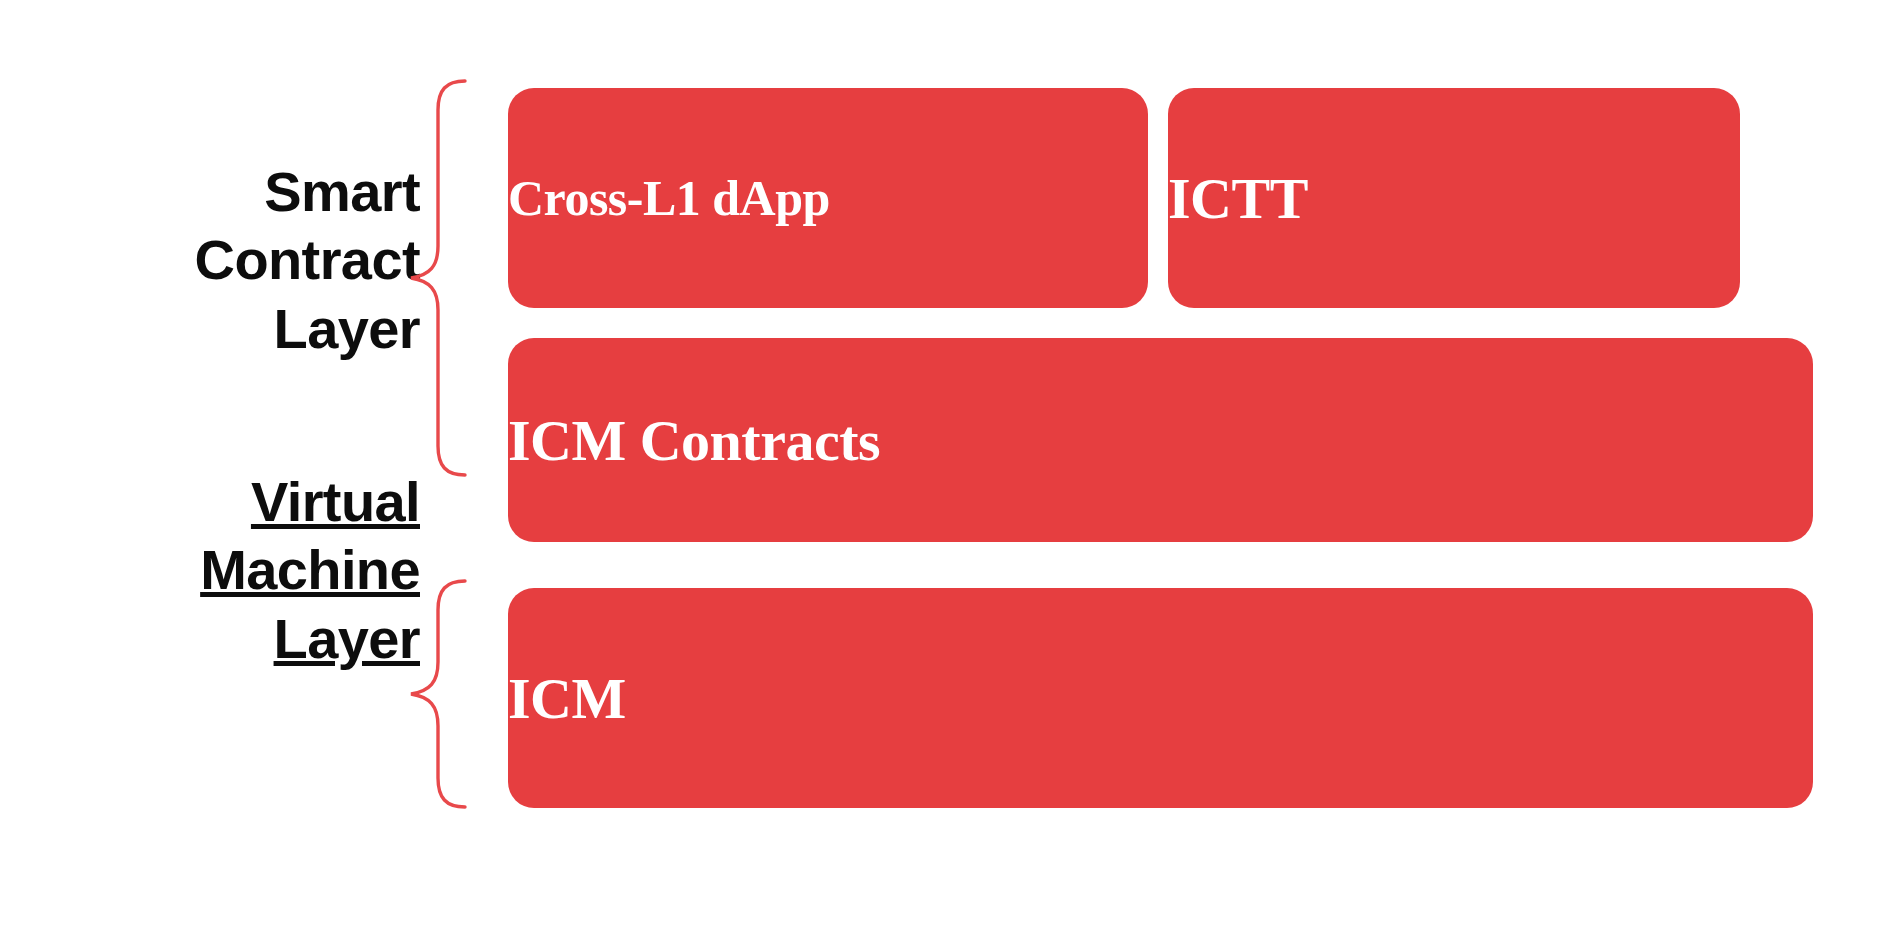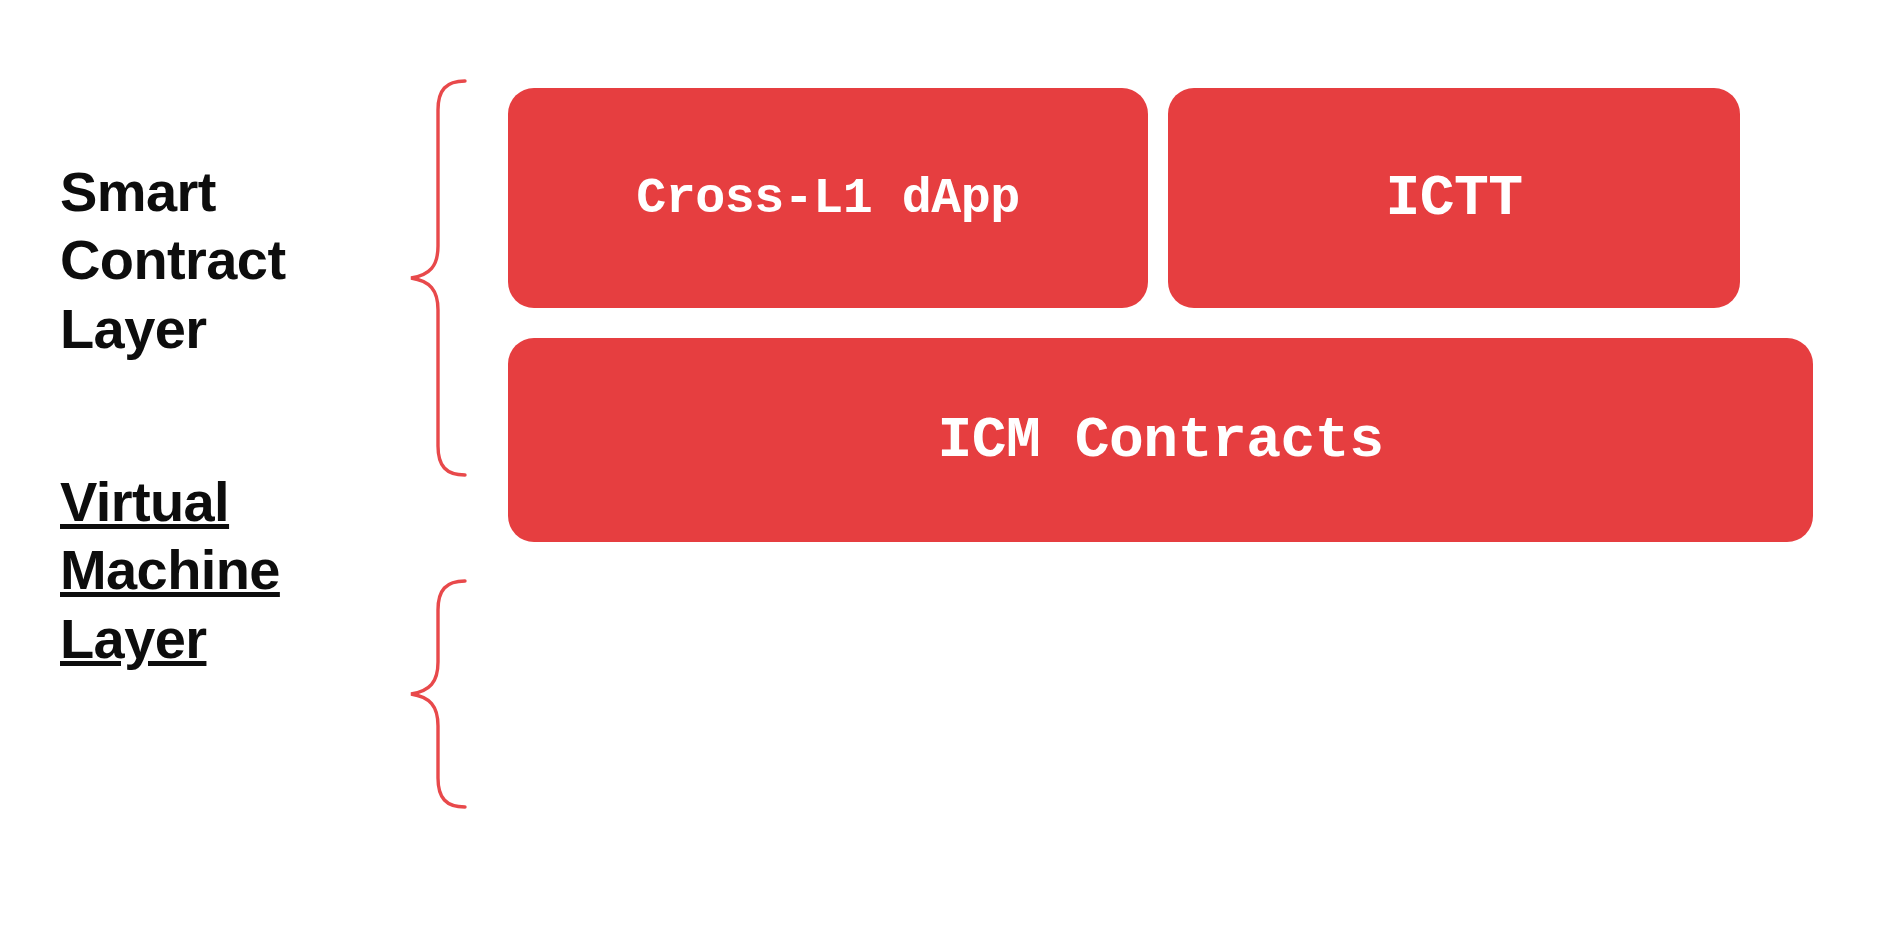--- a/index.html
+++ b/index.html
@@ -19,21 +19,21 @@
     width: 1892px;
     height: 946px;
     background: #ffffff;
   }
 
   
   .layer-label {
     position: absolute;
     left: 60px;
     width: 360px;
-    text-align: left;
+    text-align: right;
     color: #0d0d0d;
     font-family: "Liberation Sans", sans-serif;
     font-weight: bold;
     font-size: 56px;
     line-height: 1.22;
     letter-spacing: -0.6px;
     white-space: pre-line;
   }
   #label-smart-contract { top: 158px; }
   #label-virtual-machine { top: 468px; text-decoration: underline; }
@@ -48,23 +48,22 @@
   .brace svg { display: block; }
 
   
   .layer-box {
     position: absolute;
     box-sizing: border-box;
     background: #e63e40;
     border-radius: 26px;
     display: flex;
     align-items: center;
-    justify-content: center;
     color: #ffffff;
-    font-family: Liberation Mono, monospace;
+    font-family: Liberation Serif, serif;
     font-weight: bold;
     letter-spacing: -0.5px;
     user-select: none;
   }
 
   #box-cross-l1-dapp {
     left: 508px;
     top: 88px;
     width: 640px;
     height: 220px;
@@ -134,14 +133,17 @@
   </div>
 
   <div id="box-ictt" class="layer-box">
     <span>ICTT</span>
   </div>
 
   <div id="box-icm-contracts" class="layer-box">
     <span>ICM Contracts</span>
   </div>
 
+  <div id="box-icm" class="layer-box">
+    <span>ICM</span>
+  </div>
 
 </div>
 
 </body></html>

